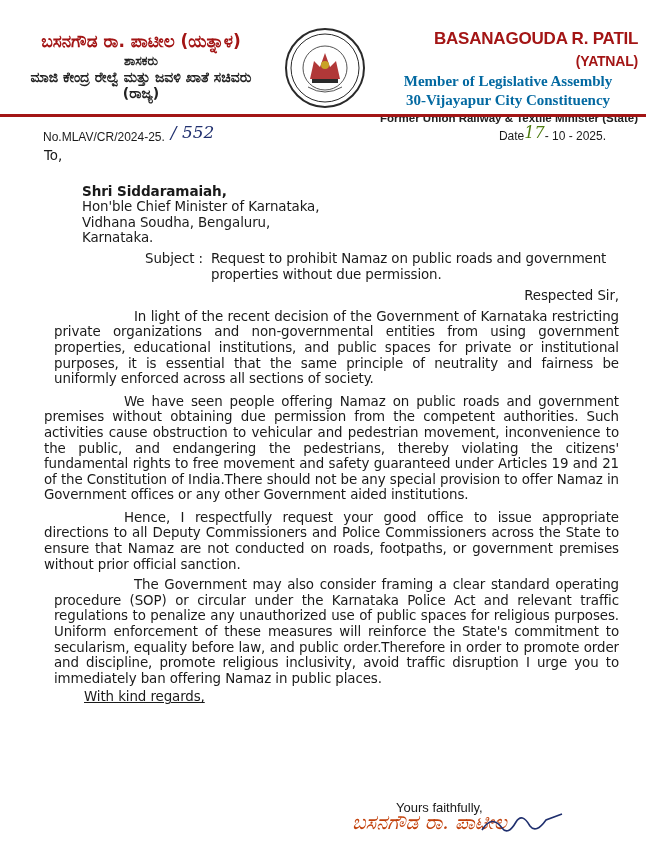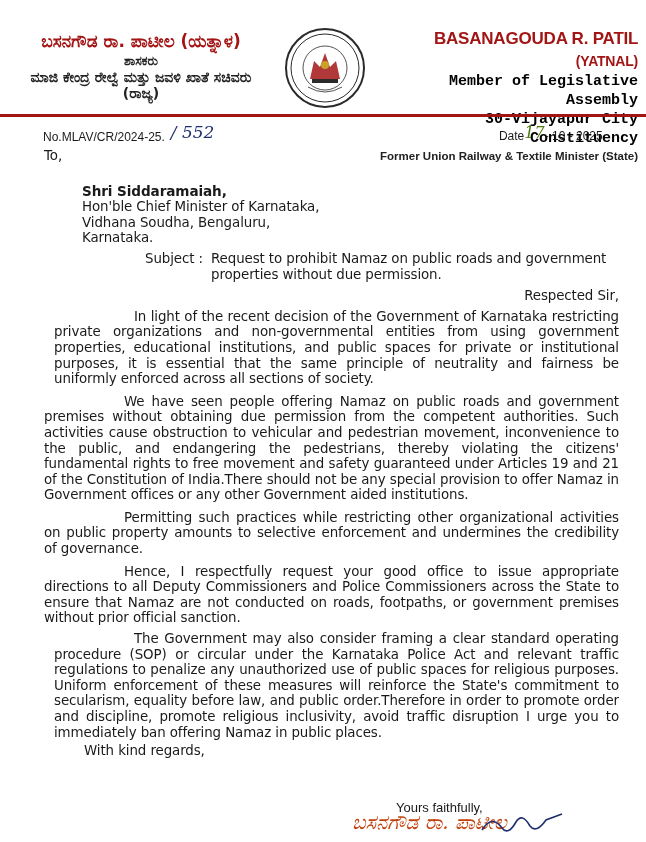--- a/index.html
+++ b/index.html
@@ -12,41 +12,41 @@
   .lh-left .kn-line { font-size: 12.5px; font-weight: bold; line-height: 17px; color: #222; }
   .lh-left .kn-line2 { font-size: 14px; font-weight: bold; line-height: 19px; color: #222; }
   .lh-left .kn-line3 { font-size: 14px; font-weight: bold; line-height: 16px; color: #222; }
 
   .emblem { position: absolute; left: 281px; top: 28px; width: 80px; height: 80px; border-radius: 50%;
             border: 2px solid #2a2a2a; display: flex; align-items: center; justify-content: center; }
   .emblem svg { width: 74px; height: 74px; }
 
   .lh-right { position: absolute; right: 12px; top: 28px; width: 260px; text-align: right; }
   .lh-right .en-name { font-family: "Liberation Sans", sans-serif; font-size: 17px; font-weight: bold; color: #a31515; line-height: 22px; letter-spacing: -0.2px; }
-  .lh-right .en-line { font-family: Liberation Mono, monospace; font-size: 15px; font-weight: bold; color: #000000; line-height: 19px; }
+  .lh-right .en-line { font-family: Liberation Serif, serif; font-size: 15px; font-weight: bold; color: #0369a1; line-height: 19px; text-align: center; }
   .lh-right .en-line3 { font-family: "Liberation Sans", sans-serif; font-size: 11.5px; font-weight: bold; color: #222; line-height: 17px; }
 
   .rule { position: absolute; left: 0; top: 114px; width: 646px; height: 3px; background: #a31515; }
 
   .refrow { position: absolute; top: 121px; left: 43px; right: 40px; height: 22px; font-size: 12px; font-family: "Liberation Sans", sans-serif; }
   .ref { position: absolute; left: 0; top: 4px; }
   .ref .hand { font-family: "DejaVu Serif", serif; font-style: italic; font-size: 17px; color: #1f2f6e; margin-left: 6px; position: relative; top: -3px; }
   .date { position: absolute; right: 0; top: 4px; }
   .date .hand { font-family: "DejaVu Serif", serif; font-style: italic; font-size: 16px; color: #4d7c0f; position: relative; top: -2px; }
 
   .letter { position: absolute; top: 148px; left: 44px; width: 575px; font-size: 13.4px; line-height: 15.6px; letter-spacing: -0.1px; }
   .to { margin-top: 0; }
   .addressee { margin-left: 38px; }
   .addressee .name { font-weight: bold; font-size: 13.6px; margin-top: 20px; }
   .subject { display: flex; margin-left: 101px; margin-top: 5px; }
   .subject .slabel { width: 66px; flex-shrink: 0; }
   .salutation { margin-top: 6px; text-align: right; }
   .para { text-align: justify; text-indent: 80px; margin-top: 7px; }
   .para.tight { margin-top: 5px; margin-left: 10px; }
-  .closing { margin-left: 40px; margin-top: 3px; }
+  .closing { margin-left: 40px; margin-top: 3px; text-decoration: underline; }
 
   .signature { position: absolute; left: 352px; top: 800px; width: 220px; height: 42px; }
   .signature .yours { position: absolute; left: 44px; top: 0; font-size: 13px; font-family: "Liberation Sans", sans-serif; }
   .signature .sig-scrawl { position: absolute; left: 0; top: 10px; font-family: "DejaVu Serif", serif; font-style: italic; font-size: 20px; color: #c2410c; }
   .signature svg { position: absolute; left: 60px; top: 4px; }
 </style>
 </head>
 <body>
 
 <header class="letterhead">
@@ -97,21 +97,20 @@
     <div>Vidhana Soudha, Bengaluru,</div>
     <div>Karnataka.</div>
   </div>
   <div class="subject">
     <div class="slabel">Subject :</div>
     <div>Request to prohibit Namaz  on public roads and government properties without due permission.</div>
   </div>
   <div class="salutation">Respected Sir,</div>
   <p class="para tight">In light of the recent decision of the Government of Karnataka restricting private organizations and non-governmental entities from using government properties, educational institutions, and public spaces for private or institutional purposes, it is essential that the same principle of neutrality and fairness be uniformly enforced across all sections of society.</p>
   <p class="para">We have seen people offering Namaz  on public roads and government premises without obtaining due permission from the competent authorities. Such activities cause obstruction to vehicular and pedestrian movement, inconvenience to the public, and endangering the pedestrians, thereby violating the citizens' fundamental rights to free movement and safety guaranteed under Articles 19 and 21 of the Constitution of India.There should not be any special provision to offer Namaz in Government offices or any other Government aided institutions.</p>
-  <p class="para">Permitting such practices while restricting other organizational activities on public property amounts to selective enforcement and undermines the credibility of governance.</p>
   <p class="para">Hence, I respectfully request your good office to issue appropriate directions to all Deputy Commissioners and Police Commissioners across the State to ensure that Namaz are not conducted on roads, footpaths, or government premises without prior official sanction.</p>
   <p class="para tight">The Government may also consider framing a clear standard operating procedure (SOP) or circular under the Karnataka Police Act and relevant traffic regulations to penalize any unauthorized use of public spaces for religious purposes. Uniform enforcement of these measures will reinforce the State's commitment to secularism, equality before law, and public order.Therefore in order to promote order and discipline, promote religious inclusivity, avoid traffic disruption I urge you to immediately ban offering Namaz in public places.</p>
   <div class="closing">With kind regards,</div>
 </main>
 
 <div class="signature">
   <div class="yours">Yours faithfully,</div>
   <div class="sig-scrawl">ಬಸನಗೌಡ ರಾ. ಪಾಟೀಲ</div>
   <svg width="160" height="36" viewBox="0 0 160 36">
     <path d="M70 26 Q80 10 90 24 Q96 32 104 18 Q110 8 118 22 Q124 30 134 16 L150 10" fill="none" stroke="#1f2f6e" stroke-width="1.6"></path>

